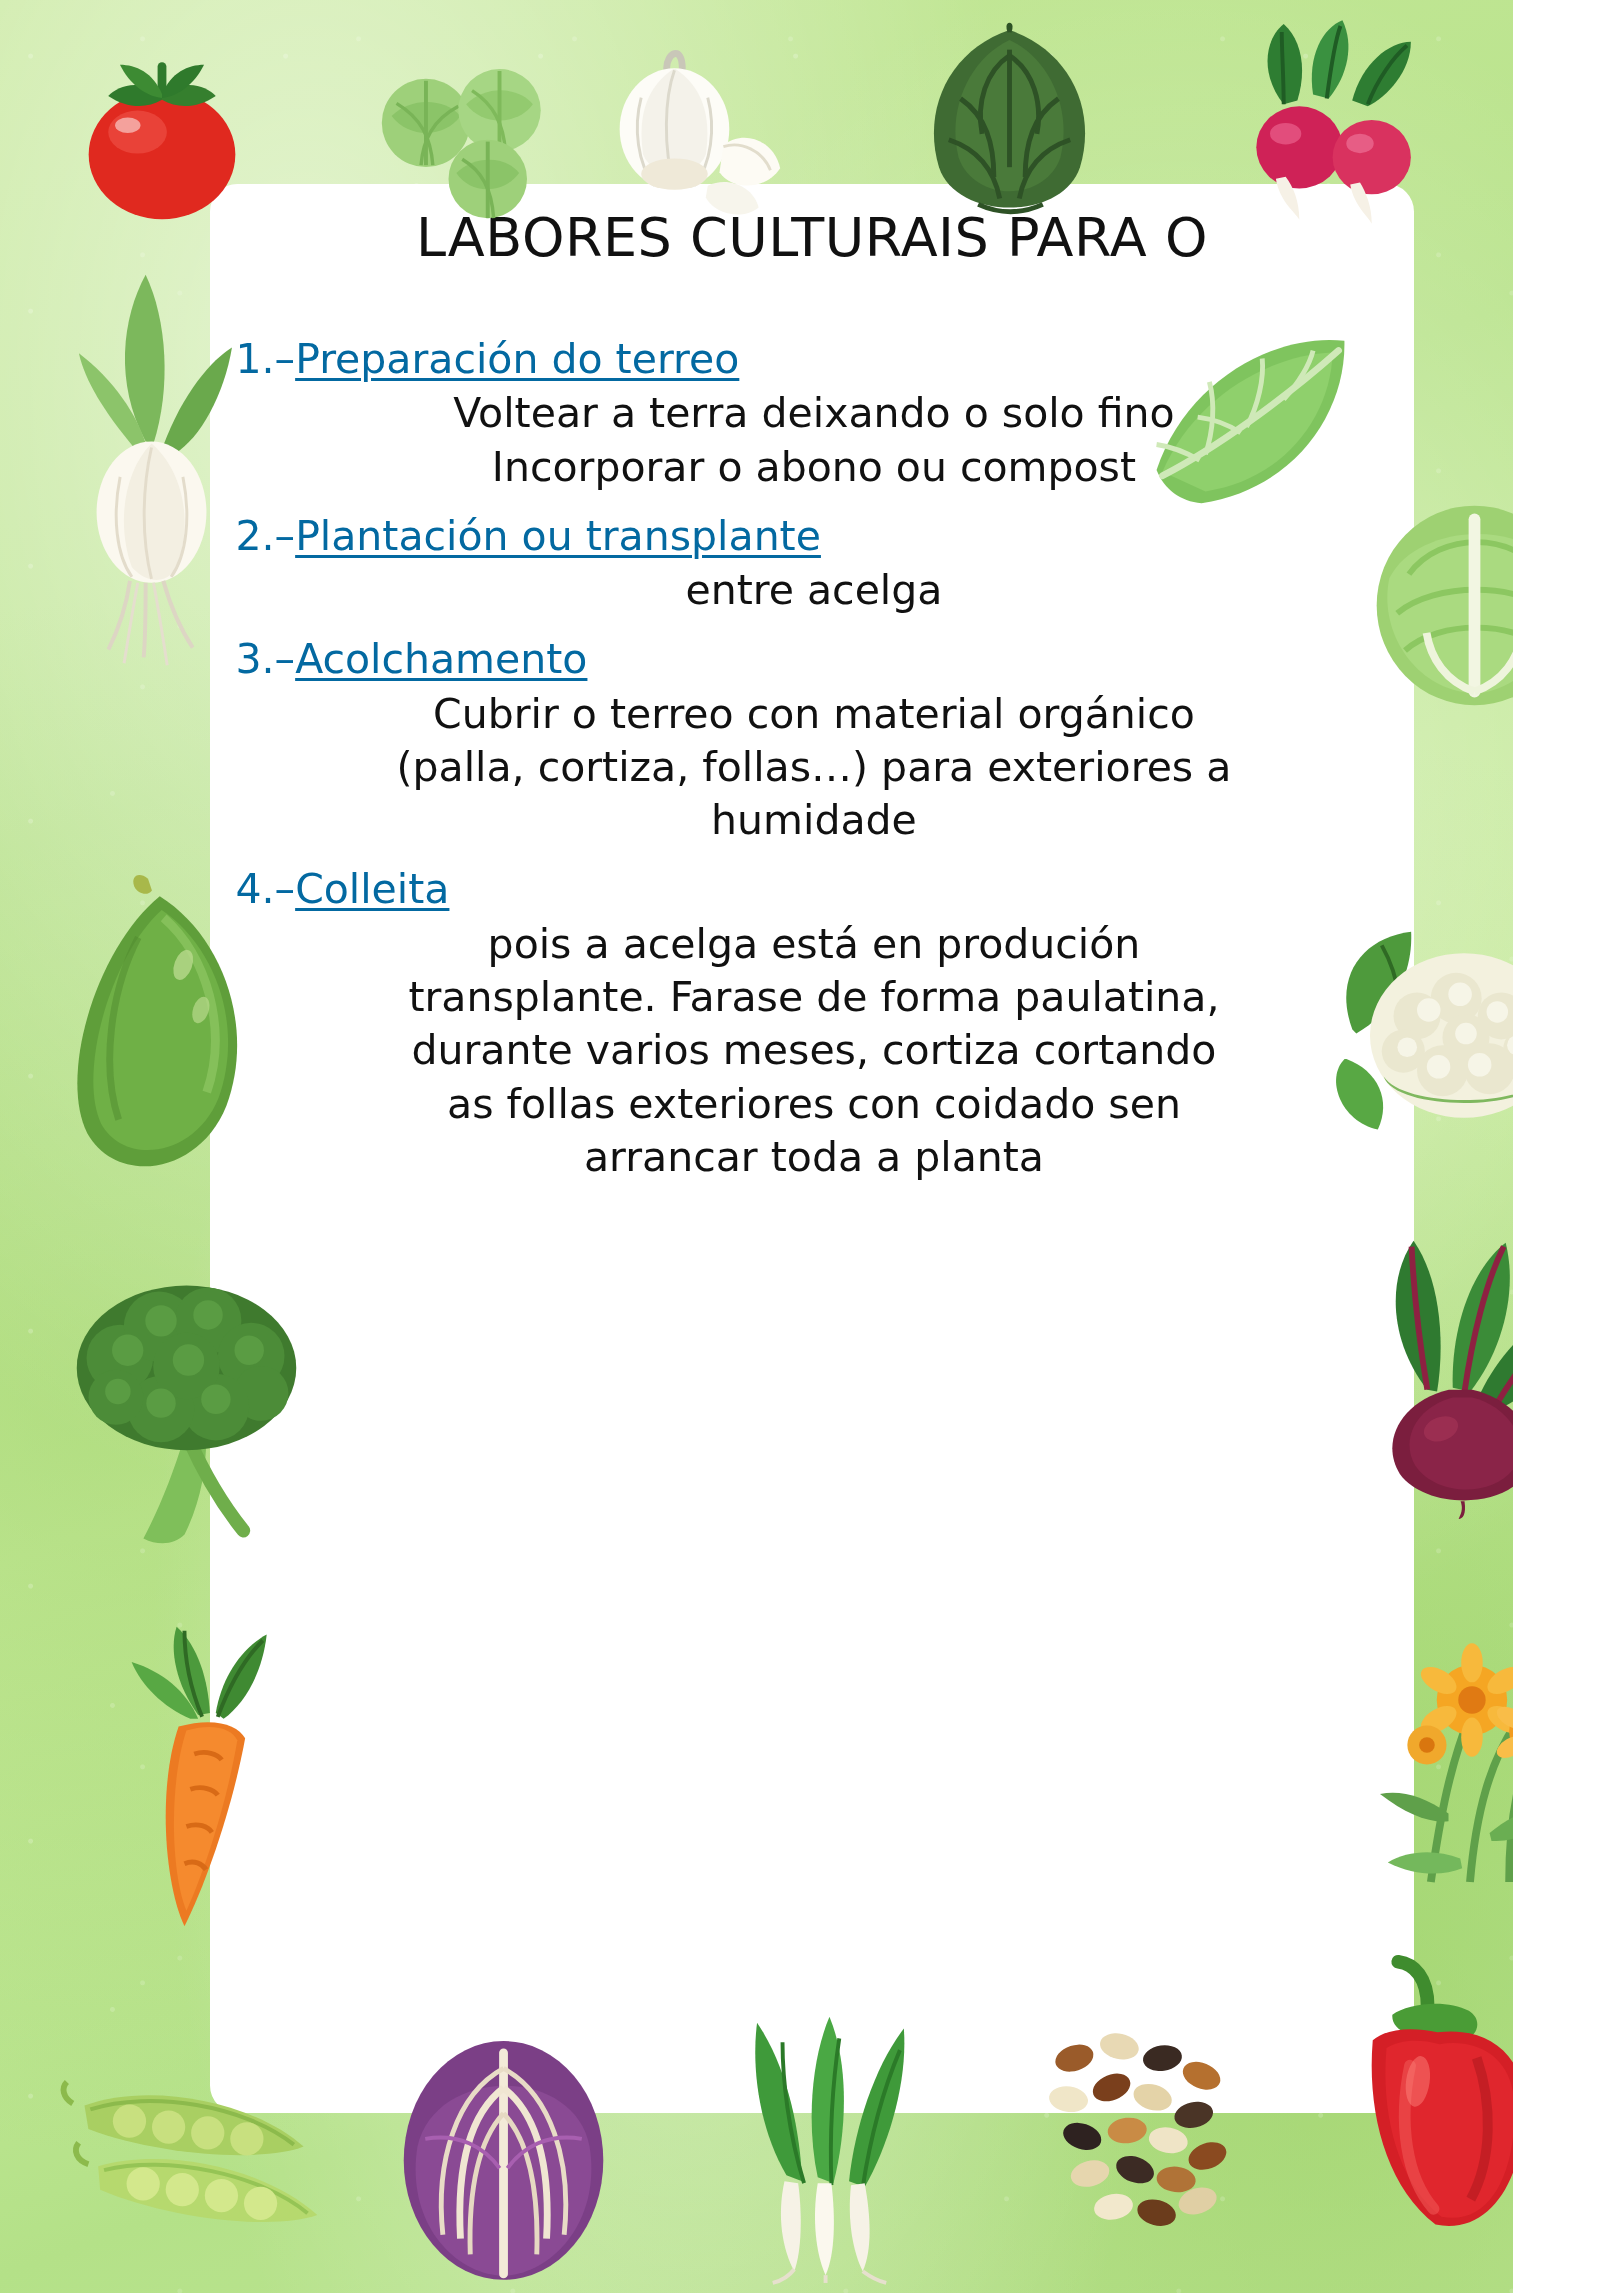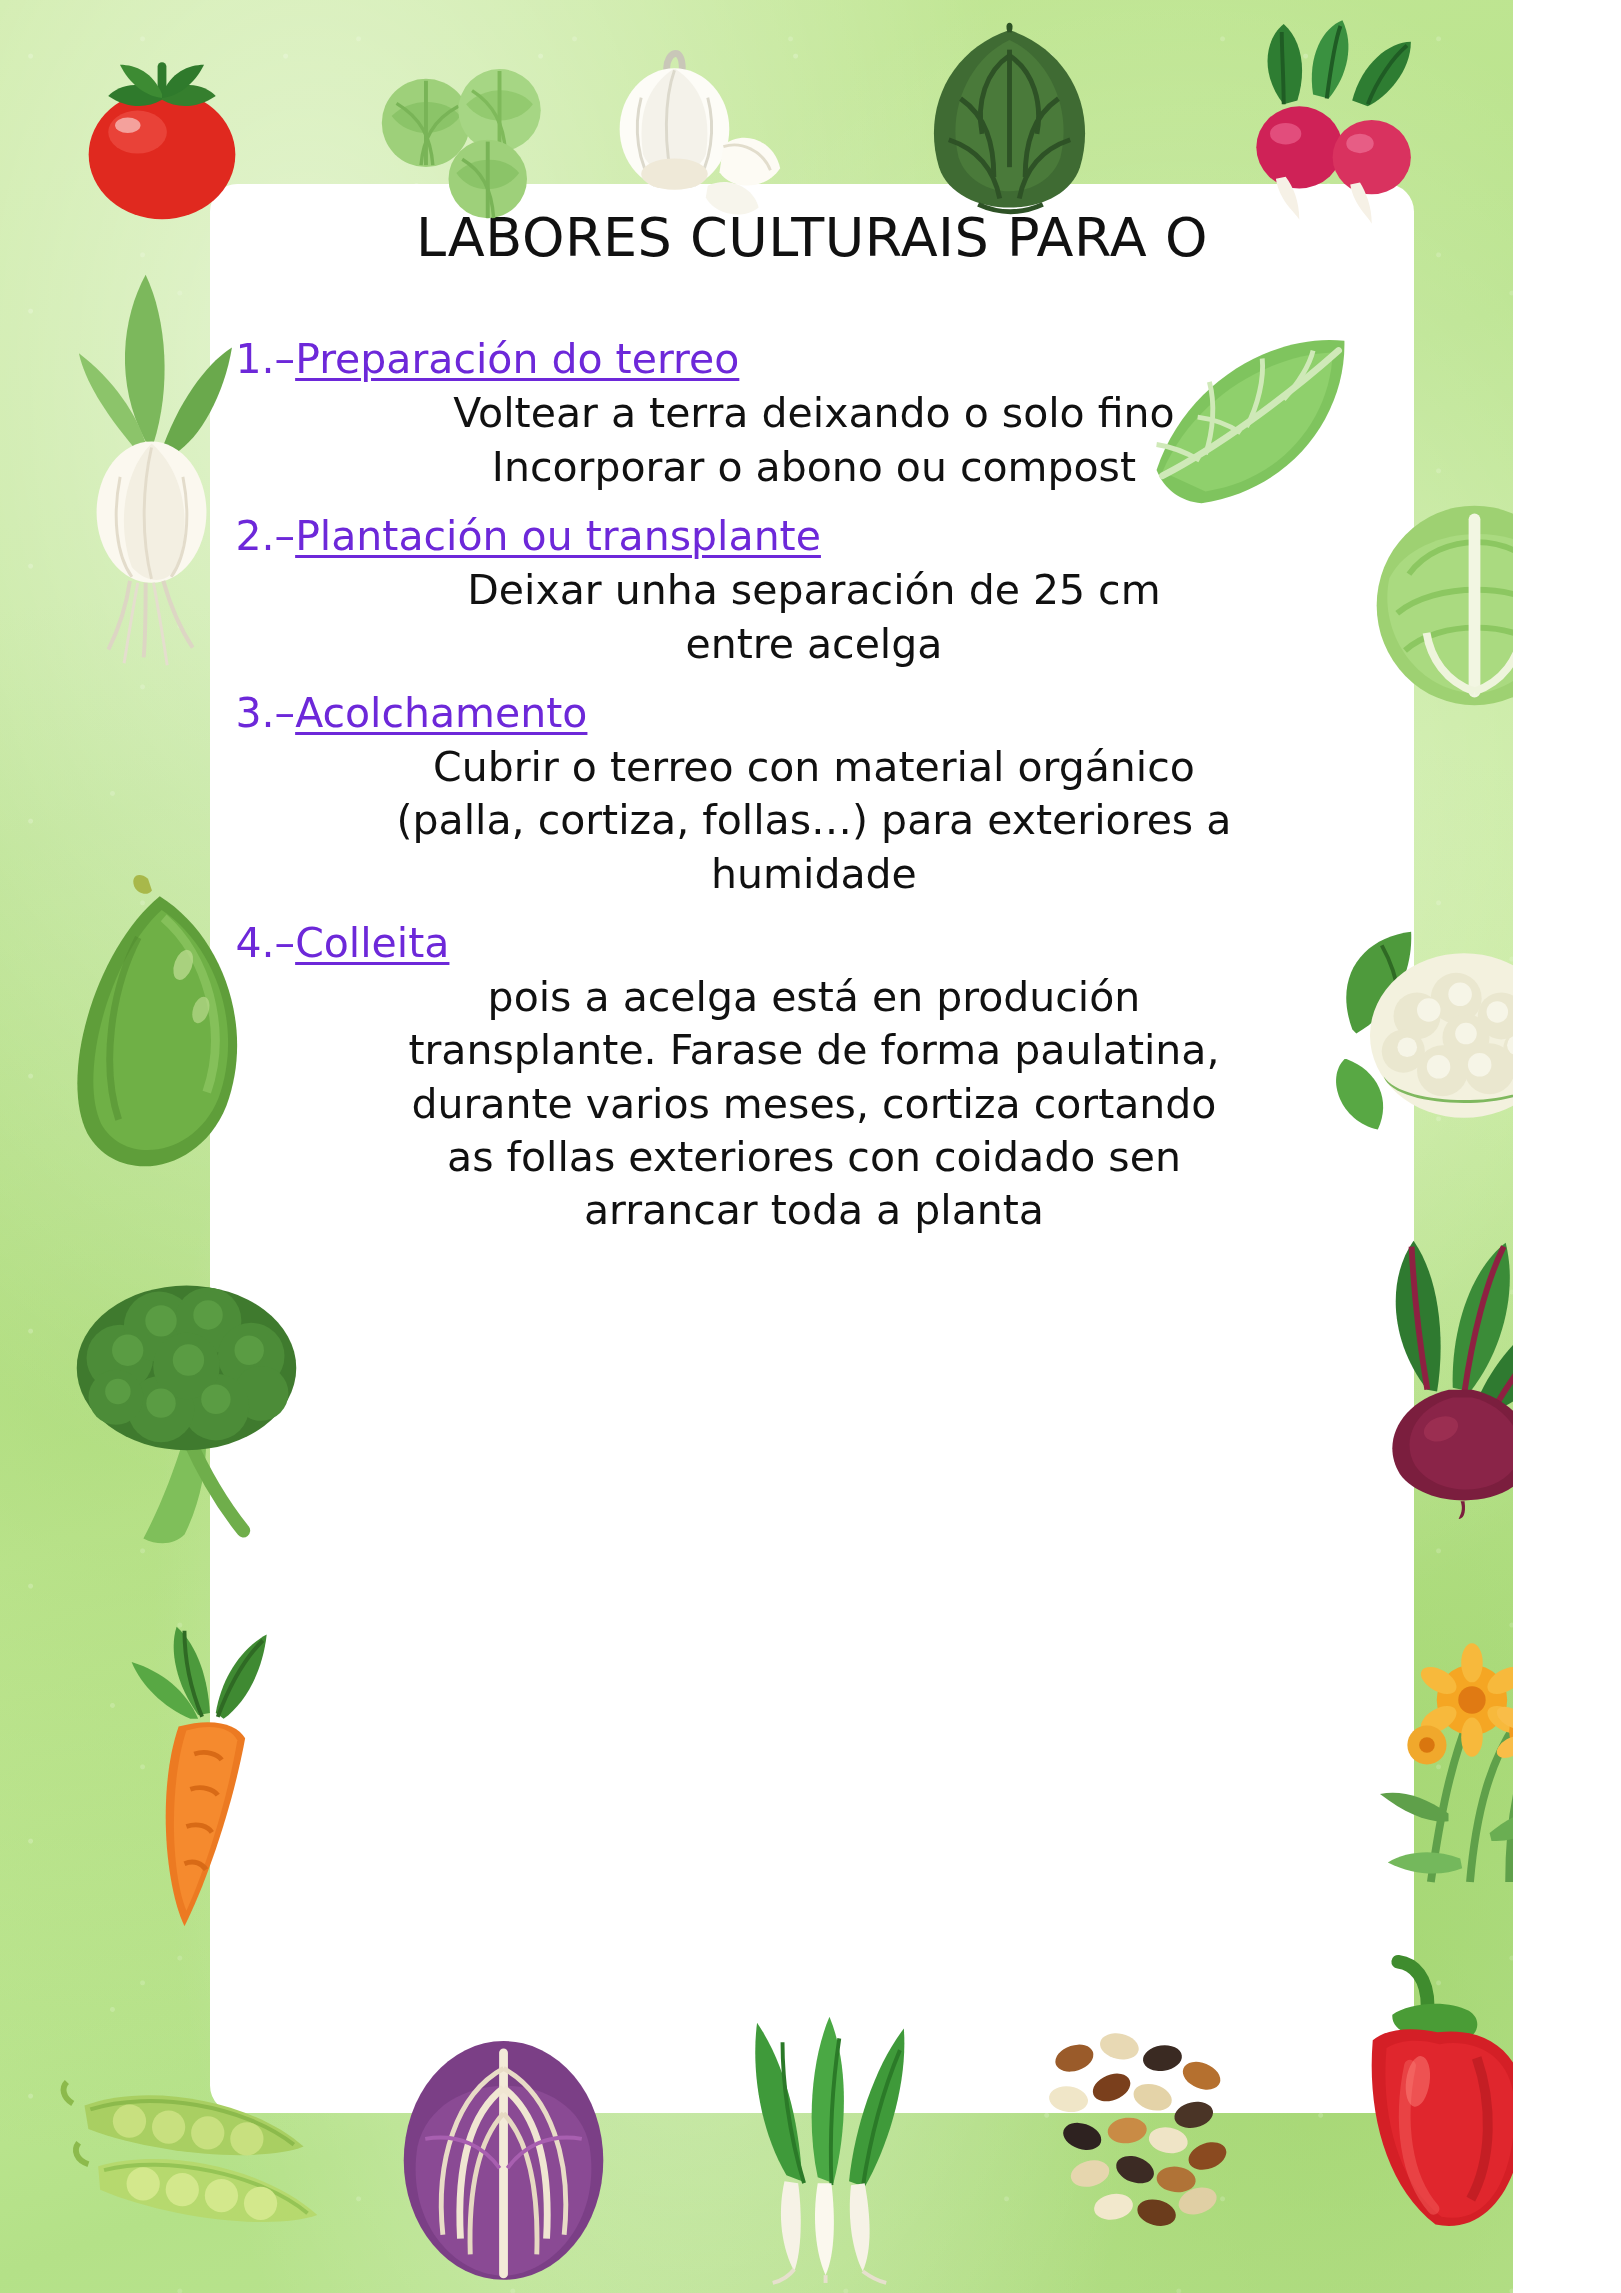--- a/index.html
+++ b/index.html
@@ -87,21 +87,21 @@
     top: 149px;
     width: 100%;
     padding: 0 21.6px 0 25.5px;
     box-sizing: border-box;
   }
 
   .section { margin-bottom: 15.7px; }
 
   .sec-head {
     font-size: 41px;
-    color: #6d28d9;
+    color: #0369a1;
     line-height: 1.28;
     white-space: nowrap;
   }
   .sec-num { }
   .sec-title {
     text-decoration: underline;
     text-underline-offset: 4.9px;
     text-decoration-thickness: 2.9px;
   }
 
@@ -515,21 +515,20 @@
             <span class="bline">Voltear a terra deixando o solo fino</span>
             <span class="bline">Incorporar o abono ou compost</span>
           </div>
         </div>
 
         <div class="section">
           <div class="sec-head">
             <span class="sec-num">2.–</span><span class="sec-title">Plantación ou transplante</span>
           </div>
           <div class="sec-body">
-            <span class="bline">Deixar unha separación de  25 cm</span>
             <span class="bline">entre acelga</span>
           </div>
         </div>
 
         <div class="section">
           <div class="sec-head">
             <span class="sec-num">3.–</span><span class="sec-title">Acolchamento</span>
           </div>
           <div class="sec-body">
             <span class="bline">Cubrir o terreo con material orgánico</span>

